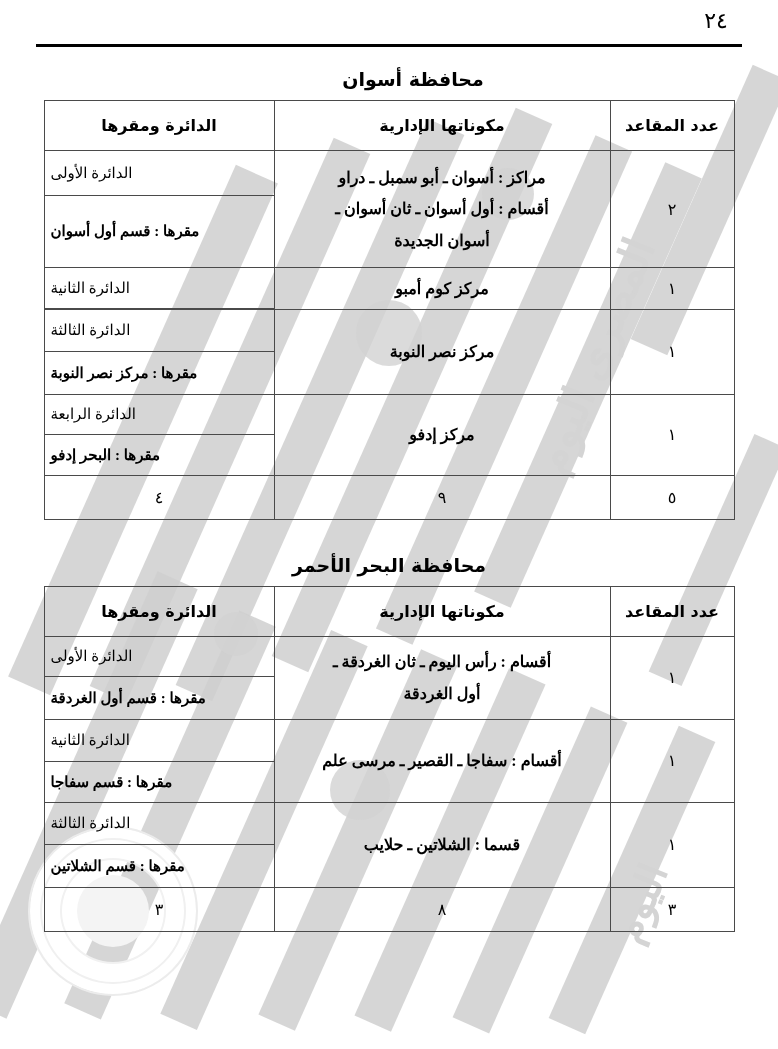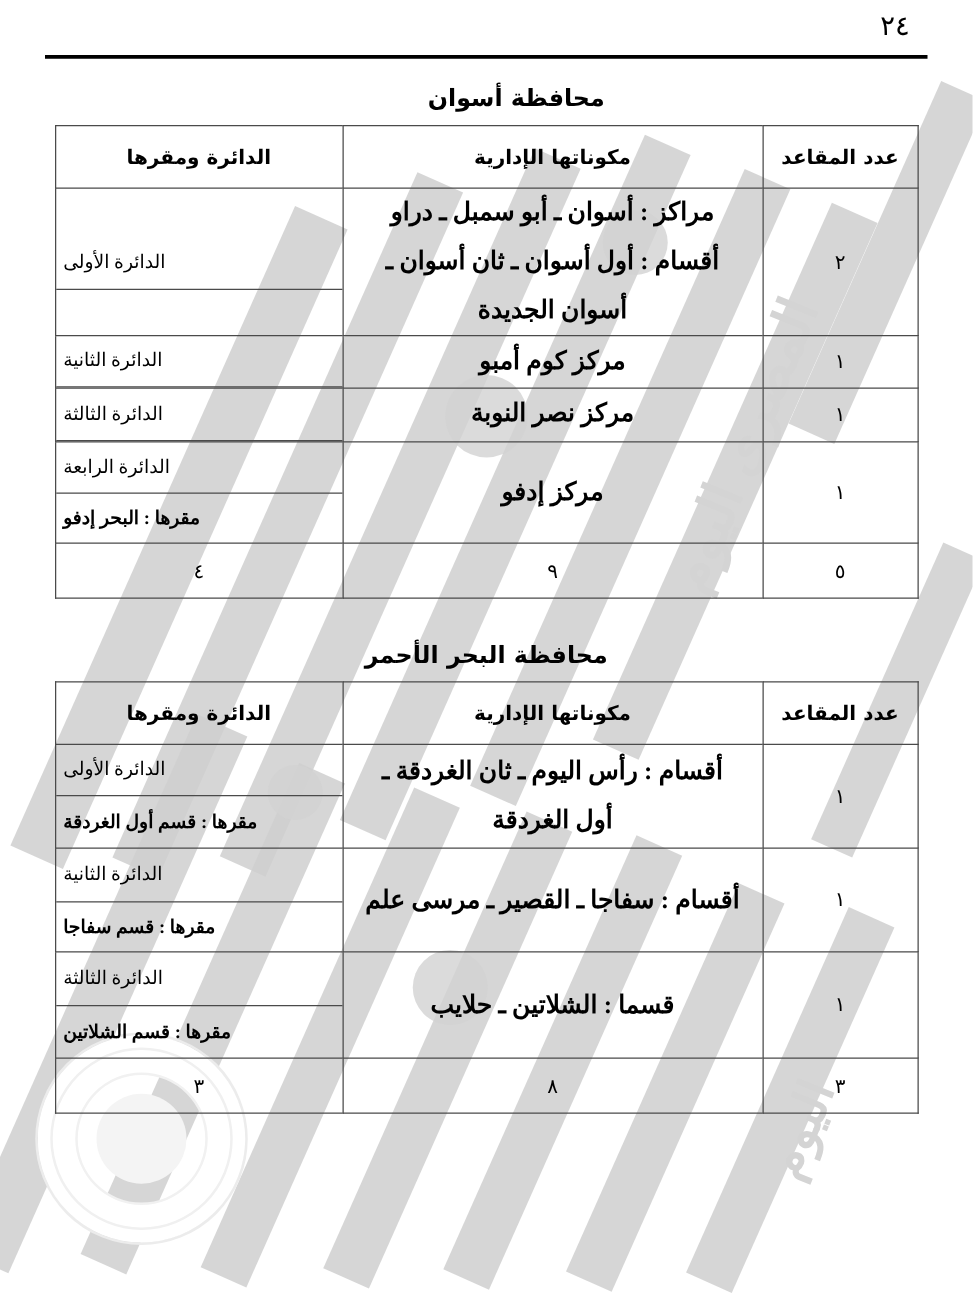--- a/index.html
+++ b/index.html
@@ -148,21 +148,21 @@
     height: 50px;
     letter-spacing: -0.4px;
   }
 
   td.seats-cell {
     text-align: center;
     font-size: 16px;
   }
   td.comp-cell {
     text-align: center;
-    font-size: 20px;
+    font-size: 16px;
     line-height: 1.95;
     font-weight: bold;
     padding: 4px 10px;
   }
   td.comp-cell .cline { display: block; }
 
   td.district-cell { padding: 0; }
   table.inner {
     border-collapse: collapse;
     width: 100%;
@@ -247,20 +247,23 @@
             <span class="cline">مراكز : أسوان ـ أبو سمبل ـ دراو</span>
             <span class="cline">أقسام : أول أسوان ـ ثان أسوان ـ</span>
             <span class="cline">أسوان الجديدة</span>
           </td>
           <td class="district-cell">
             <table class="inner">
               <tbody>
                   <tr class="name-row">
                 <td style="height:44px">الدائرة الأولى</td>
               </tr>
+              <tr class="hq-row">
+                <td style="height:72px">مقرها : قسم أول أسوان</td>
+              </tr>
             </tbody>
               </table>
           </td>
         </tr>
 
         <tr>
           <td class="seats-cell">١</td>
           <td class="comp-cell">
             <span class="cline">مركز كوم أمبو</span>
           </td>
@@ -278,20 +281,23 @@
         <tr>
           <td class="seats-cell">١</td>
           <td class="comp-cell">
             <span class="cline">مركز نصر النوبة</span>
           </td>
           <td class="district-cell">
             <table class="inner">
               <tbody>
                   <tr class="name-row">
                 <td style="height:42px">الدائرة الثالثة</td>
+              </tr>
+              <tr class="hq-row">
+                <td style="height:42px">مقرها : مركز نصر النوبة</td>
               </tr>
             </tbody>
               </table>
           </td>
         </tr>
 
         <tr>
           <td class="seats-cell">١</td>
           <td class="comp-cell">
             <span class="cline">مركز إدفو</span>

